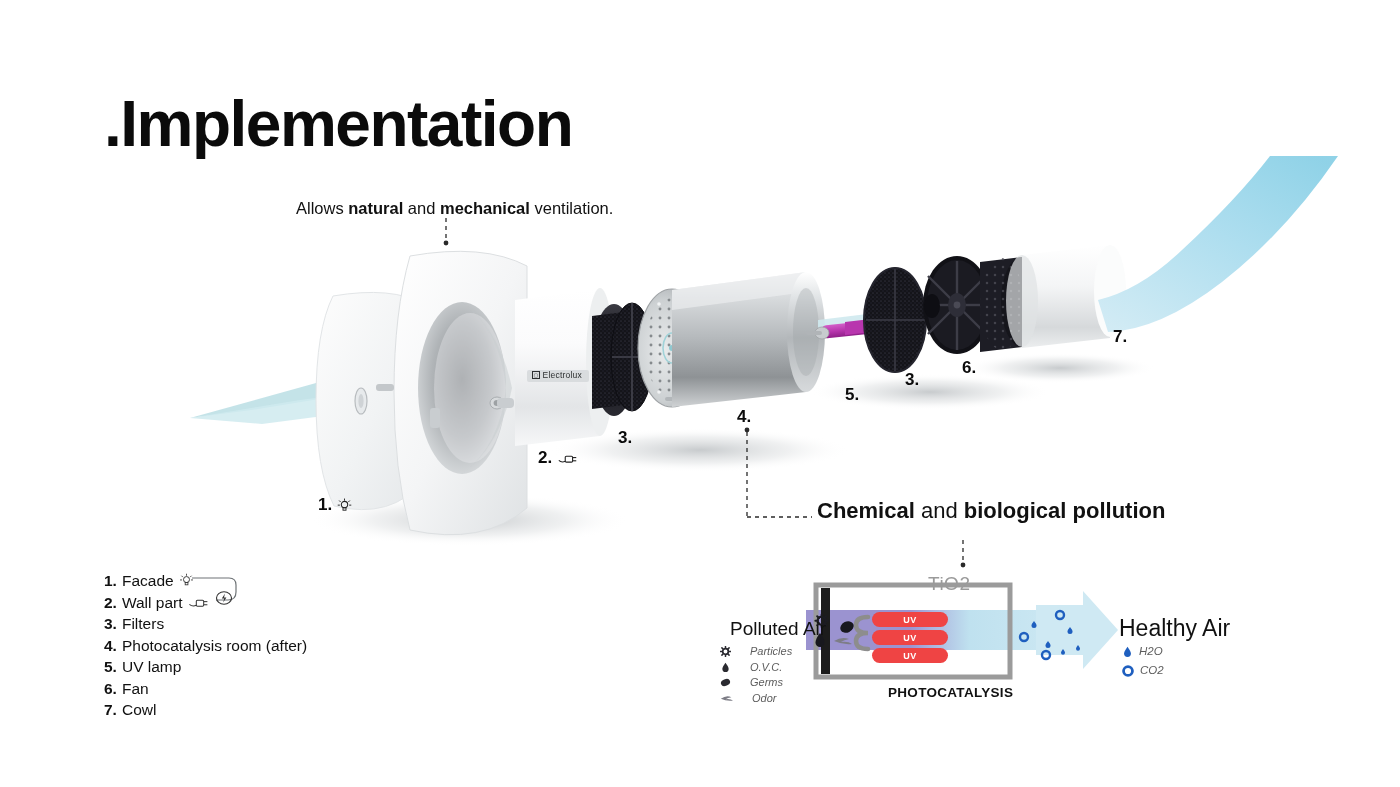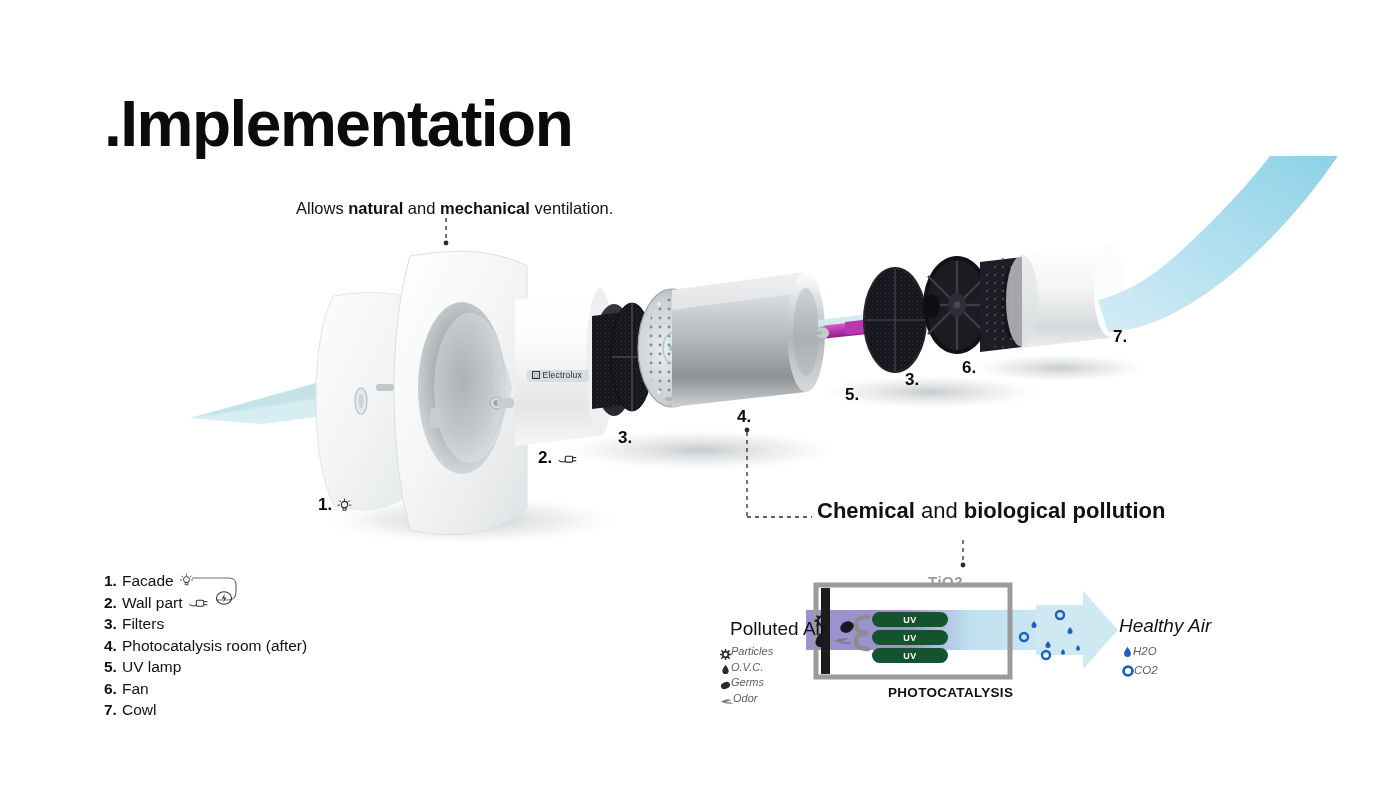--- a/index.html
+++ b/index.html
@@ -49,29 +49,29 @@
   #legend{left:104px;top:570px;font-size:15.5px;line-height:21.5px;color:#111;}
   #legend .row{display:flex;align-items:center;white-space:nowrap;height:21.5px;}
   #legend .num{font-weight:bold;margin-right:5px;}
 
   
   
   
   #schema{left:718px;top:565px;width:500px;height:150px;}
   #pol-air-title{left:12px;top:53px;font-size:19px;color:#111;white-space:nowrap;}
   #pol-list{left:2px;top:79px;font-size:11px;color:#5d5d5d;font-style:italic;line-height:15.5px;}
-  #pol-list .pl-row{display:flex;align-items:flex-end;gap:0;height:15.5px;white-space:nowrap;}
-  #healthy-title{left:401px;top:50px;font-size:19px;color:#111;white-space:nowrap;font-style:italic;}
+  #pol-list .pl-row{display:flex;align-items:center;gap:19px;height:15.5px;white-space:nowrap;}
+  #healthy-title{left:401px;top:50px;font-size:23px;color:#111;white-space:nowrap;}
   #healthy-list{left:404px;top:77px;font-size:11.5px;color:#5d5d5d;font-style:italic;line-height:19px;}
-  #healthy-list .hl-row{display:flex;align-items:center;gap:0;height:19px;white-space:nowrap;}
-  #tio2{left:210px;top:8px;font-size:15px;color:#9a9a9a;font-weight:bold;letter-spacing:.5px;}
+  #healthy-list .hl-row{display:flex;align-items:center;gap:6px;height:19px;white-space:nowrap;}
+  #tio2{left:210px;top:8px;font-size:19px;color:#9a9a9a;font-weight:normal;letter-spacing:.5px;}
   #photocat{left:170px;top:120px;font-size:13.5px;font-weight:bold;color:#111;letter-spacing:.3px;}
   .uvpill{
     position:absolute;width:76px;height:15px;border-radius:8px;
-    background:#14532d;color:#fff;font-size:9px;font-weight:bold;
+    background:#ef4444;color:#fff;font-size:9px;font-weight:bold;
     display:flex;align-items:center;justify-content:center;letter-spacing:.5px;
   }
 </style>
 </head>
 <body>
 
 <div id="stage">
 
   <svg class="abs" style="left:0;top:0;" width="1400" height="787">
     <defs>

